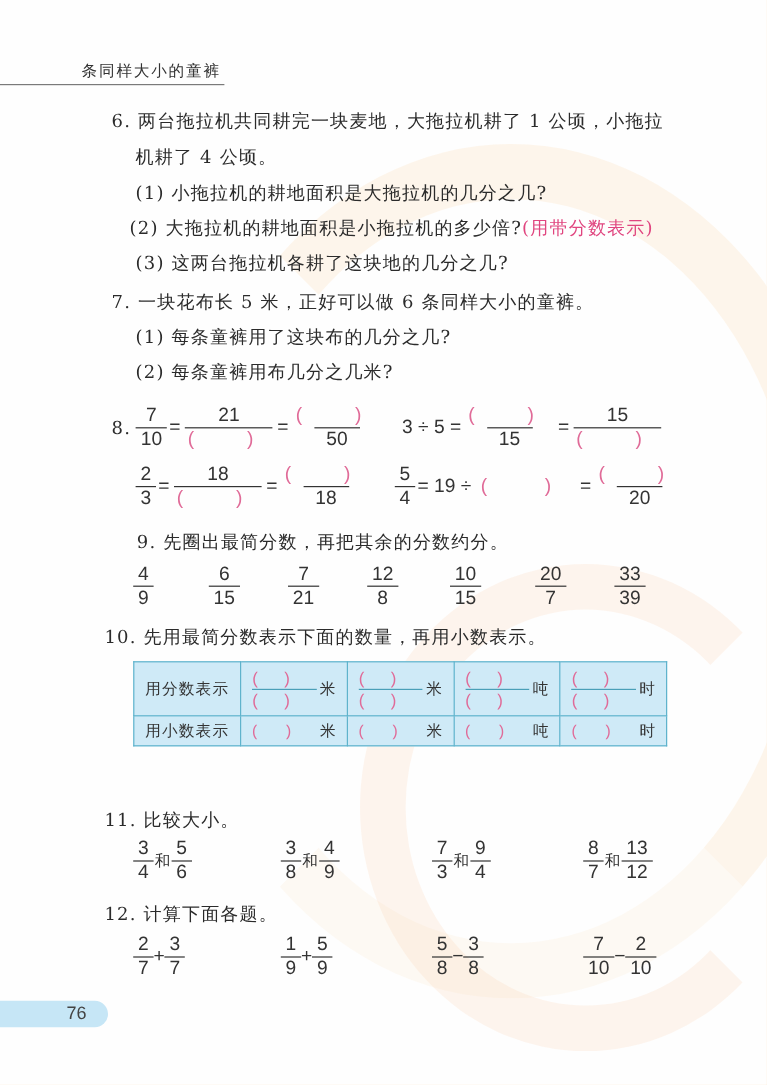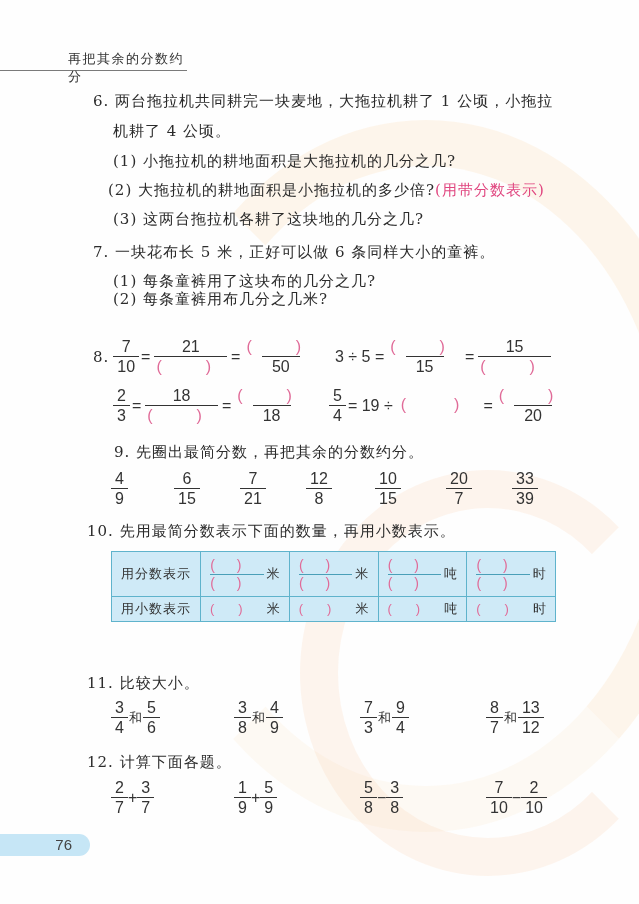--- a/index.html
+++ b/index.html
@@ -63,40 +63,40 @@
     position: absolute; right: 18px; top: 2px; font-family: "Liberation Sans", sans-serif; font-size: 15px; color: #444;
   }
 </style>
 </head>
 <body>
 
 <div class="swirl swirl1"></div>
 <div class="swirl swirl2"></div>
 
 <div class="header">
-  <span class="header-title">再把其余的分数约分</span>
+  <span class="header-title">条同样大小的童裤</span>
 </div>
 
 <div class="abs q" style="left:93px;top:92px;">
   <span>6.</span>
   <span>两台拖拉机共同耕完一块麦地，大拖拉机耕了 1 公顷，小拖拉</span>
 </div>
 <div class="abs q" style="left:113px;top:122px;">机耕了 4 公顷。</div>
 <div class="abs q" style="left:113px;top:152px;">(1) 小拖拉机的耕地面积是大拖拉机的几分之几?</div>
 <div class="abs q" style="left:108px;top:181px;">
   <span>(2) 大拖拉机的耕地面积是小拖拉机的多少倍?</span><span class="pink">(用带分数表示)</span>
 </div>
 <div class="abs q" style="left:113px;top:210px;">(3) 这两台拖拉机各耕了这块地的几分之几?</div>
 
 <div class="abs q" style="left:93px;top:243px;">
   <span>7.</span>
   <span>一块花布长 5 米，正好可以做 6 条同样大小的童裤。</span>
 </div>
 <div class="abs q" style="left:113px;top:272px;">(1) 每条童裤用了这块布的几分之几?</div>
-<div class="abs q" style="left:113px;top:290px;">(2) 每条童裤用布几分之几米?</div>
+<div class="abs q" style="left:113px;top:301px;">(2) 每条童裤用布几分之几米?</div>
 
 <div class="row" style="left:93px;top:338px;">
   <span class="q" style="margin-right:6px;">8.</span>
   <span class="frac">
       <span class="n">7</span>
       <span class="d">10</span>
     </span>
   <span class="eq">=</span>
   <span class="frac wide">
       <span class="n">21</span>

